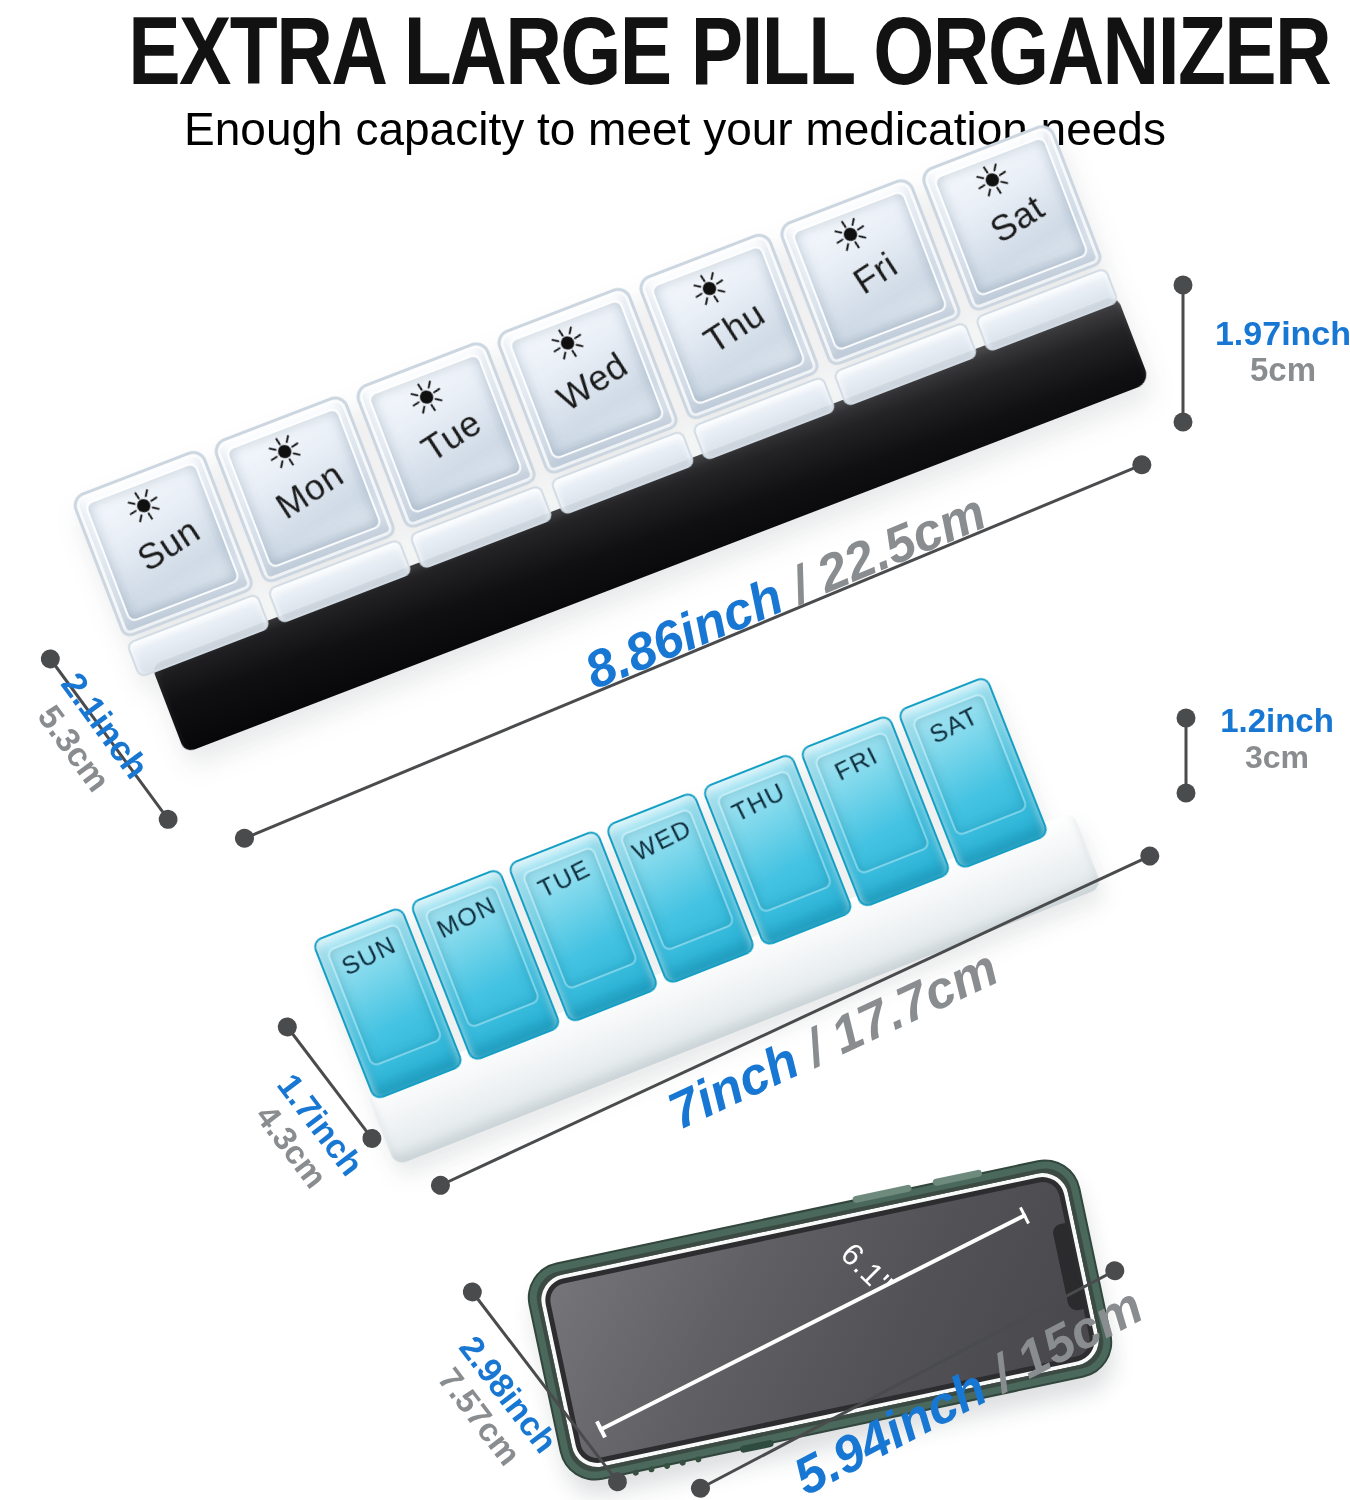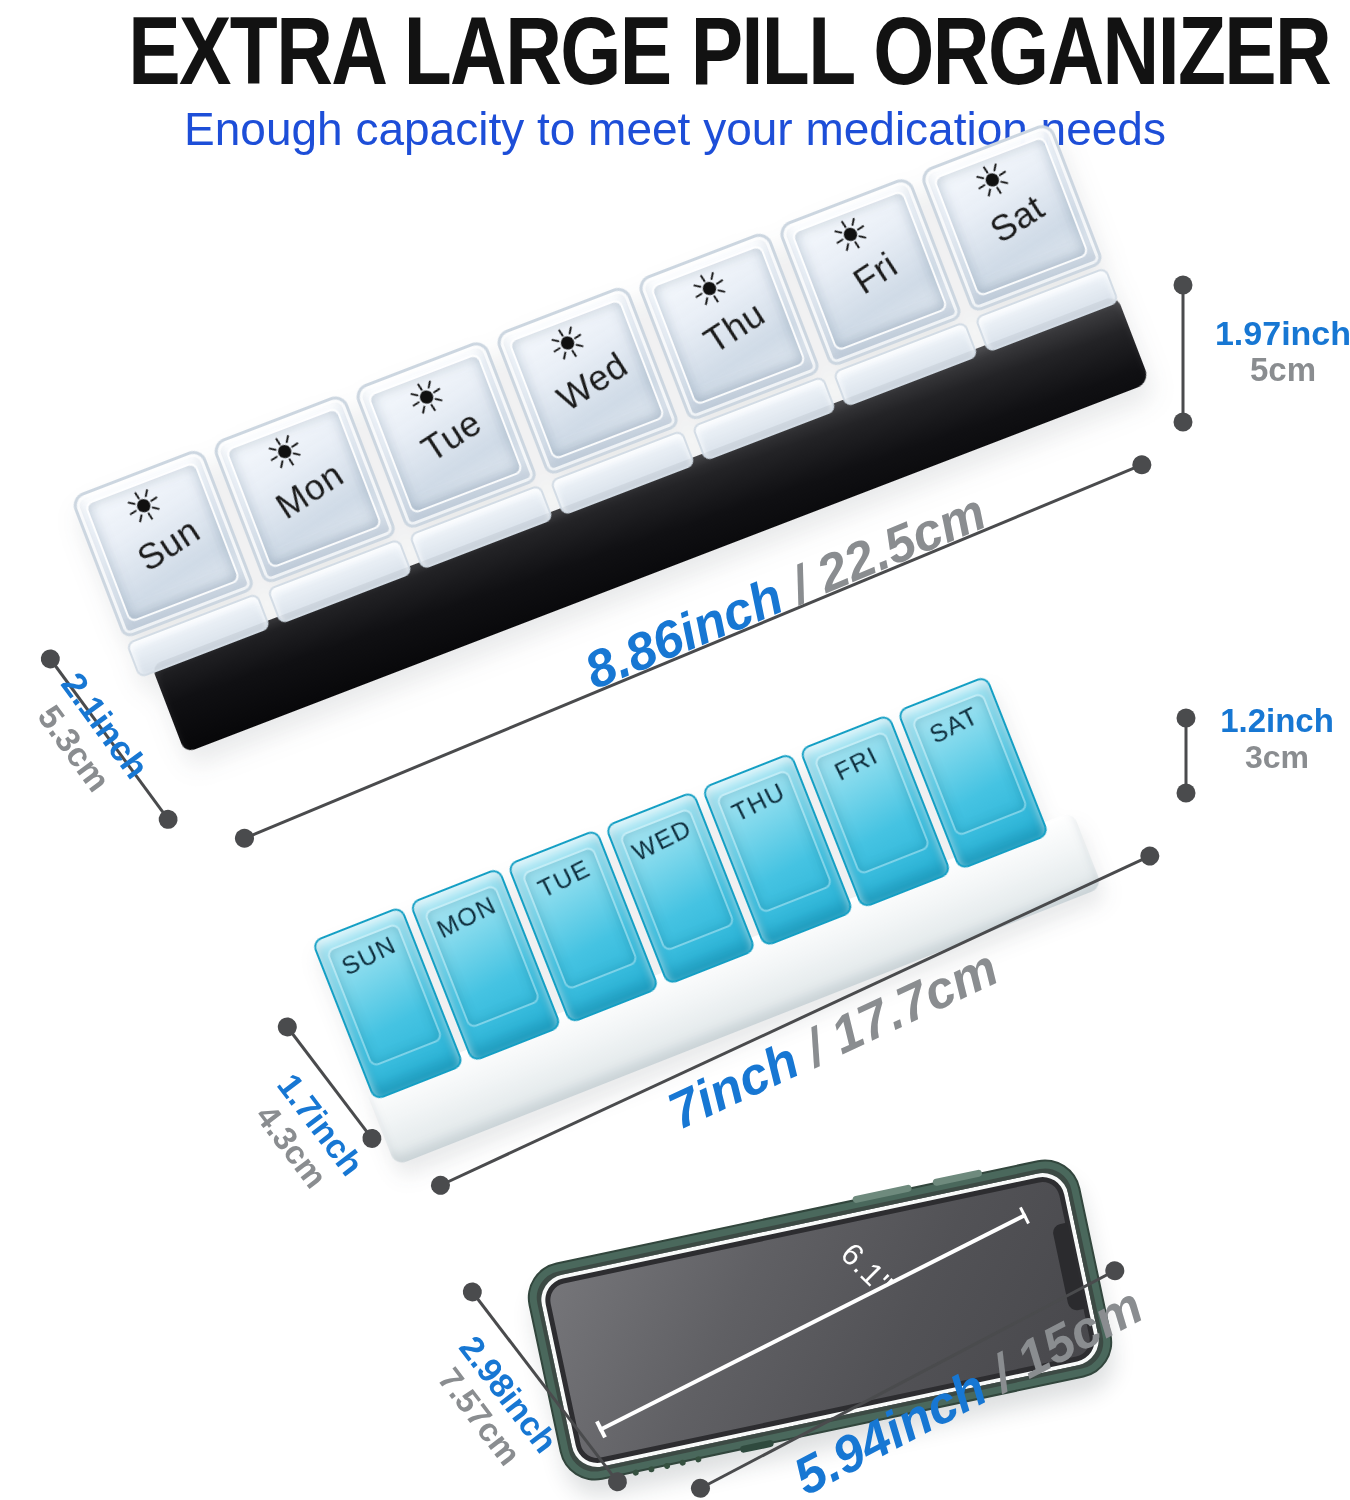--- a/index.html
+++ b/index.html
@@ -7,21 +7,21 @@
     width:1350px;height:1500px;position:relative;overflow:hidden;
     background:#ffffff;font-family:"Liberation Sans", sans-serif;
   }
   
   .hdr{position:absolute;left:0;top:0;width:1350px;text-align:center;}
   .hdr h1{
     margin:2px 0 0 0;font-size:97px;font-weight:bold;letter-spacing:-2px;color:#121212;
     white-space:nowrap;transform:scaleX(0.81);transform-origin:50% 50%;line-height:1.0;
   }
   .hdr h2{
-    margin:6px 0 0 0;font-size:46px;font-weight:normal;color:#1d4ed8;letter-spacing:0;line-height:1.05;
+    margin:6px 0 0 0;font-size:46px;font-weight:normal;color:#000000;letter-spacing:0;line-height:1.05;
   }
   
   .dim-line{
     position:absolute;height:3px;background:#4a4b4d;transform-origin:0 50%;
   }
   .dim-line::before,.dim-line::after{
     content:"";position:absolute;width:19px;height:19px;border-radius:50%;background:#4a4b4d;top:50%;margin-top:-9.5px;
   }
   .dim-line::before{left:-9px}
   .dim-line::after{right:-9px}

